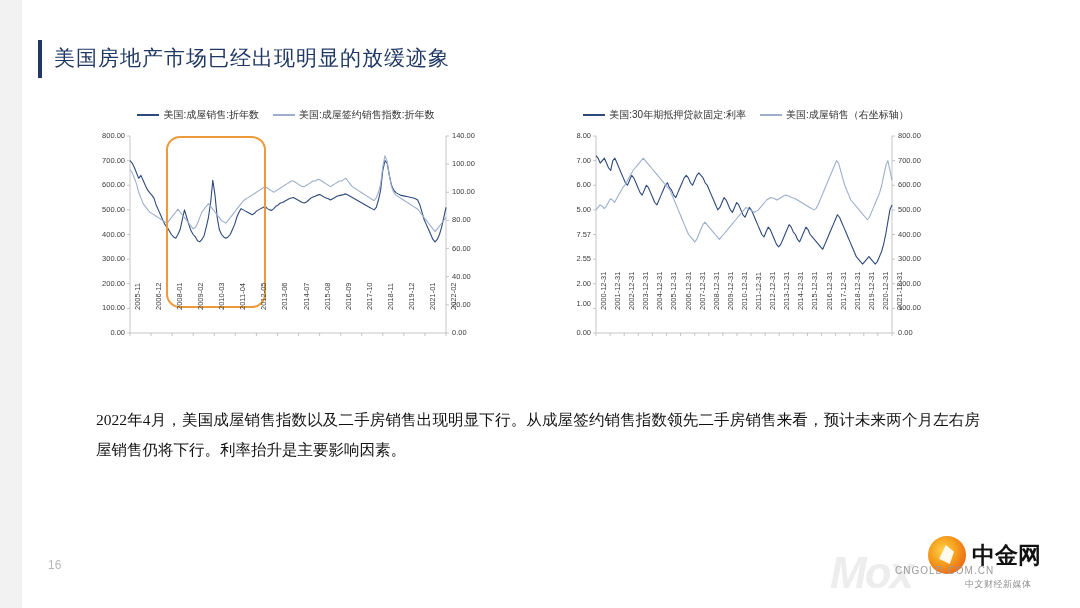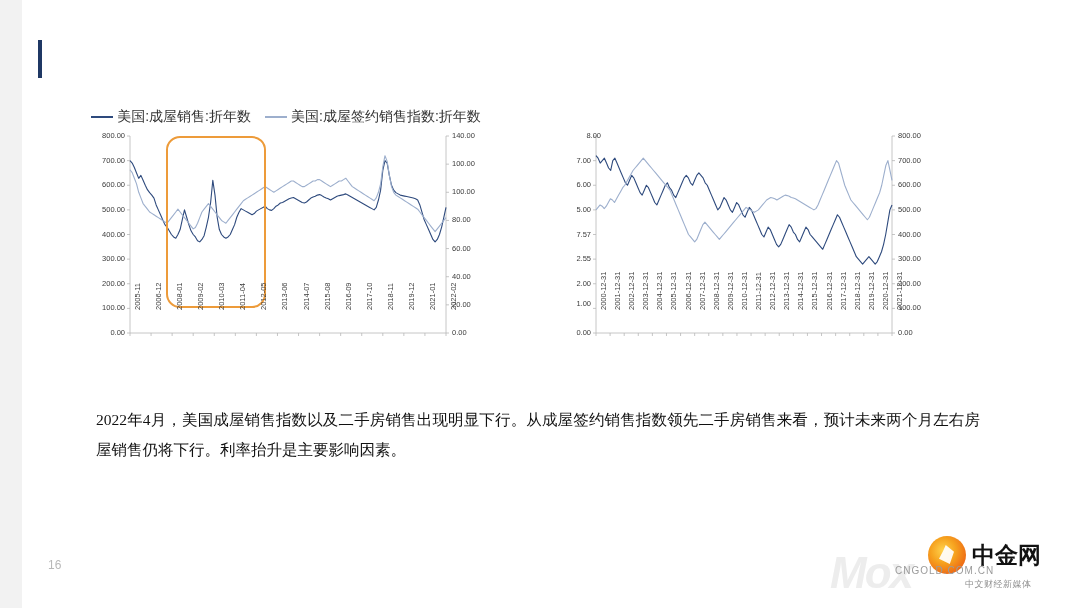--- a/index.html
+++ b/index.html
@@ -29,21 +29,21 @@
     font-family:"Liberation Sans", sans-serif;
   }
   
   .panel { position:absolute; }
   #panel-left  { left:86px;  top:108px; width:400px; height:265px; }
   #panel-right { left:556px; top:108px; width:380px; height:265px; }
 
   .legend {
     position:absolute; left:0; top:0; width:100%;
     display:flex; justify-content:center; align-items:center; gap:14px;
-    font-size:14px; color:#333;
+    font-size:10px; color:#333;
   }
   .legend .item { display:flex; align-items:center; gap:4px; white-space:nowrap; }
   .legend .swatch { display:inline-block; width:22px; height:0; border-top:2px solid #2e4a7d; }
 
   .plot-wrap { position:absolute; left:0; top:22px; width:100%; height:215px; }
   .plot-wrap svg { display:block; }
 
   .xaxis-labels {
     position:absolute; left:0; width:100%;
     height:60px;
@@ -112,20 +112,21 @@
     font-size:9px; color:#8e8e8e; letter-spacing:.5px;
   }
 </style>
 </head>
 <body>
 
 <div class="slide">
 
   <div class="left-bar"></div>
   <div class="title-rule"></div>
+  <div class="slide-title">美国房地产市场已经出现明显的放缓迹象</div>
 
   <div class="panel" id="panel-left">
     <div class="legend">
       <div class="item">
         <span class="swatch" style="border-top-color:#2e4a7d"></span>
         <span>美国:成屋销售:折年数</span>
       </div>
       <div class="item">
         <span class="swatch" style="border-top-color:#9dafcd"></span>
         <span>美国:成屋签约销售指数:折年数</span>
@@ -208,20 +209,30 @@
       <div class="ytick right" style="left: 366px; top: 191.857px;">20.00</div>
       <div class="ytick right" style="left: 366px; top: 163.714px;">40.00</div>
       <div class="ytick right" style="left: 366px; top: 135.571px;">60.00</div>
       <div class="ytick right" style="left: 366px; top: 107.429px;">80.00</div>
       <div class="ytick right" style="left: 366px; top: 79.2857px;">100.00</div>
       <div class="ytick right" style="left: 366px; top: 51.1429px;">100.00</div>
       <div class="ytick right" style="left: 366px; top: 23px;">140.00</div>
     </div>
 
   <div class="panel" id="panel-right">
+    <div class="legend">
+      <div class="item">
+        <span class="swatch" style="border-top-color:#2e4a7d"></span>
+        <span>美国:30年期抵押贷款固定:利率</span>
+      </div>
+      <div class="item">
+        <span class="swatch" style="border-top-color:#9dafcd"></span>
+        <span>美国:成屋销售（右坐标轴）</span>
+      </div>
+    </div>
 
     <div class="plot-wrap">
       <svg id="svg-right" width="380" height="215" viewBox="0 0 380 215">
           <line x1="40" y1="6" x2="40" y2="203" stroke="#b7b7b7" stroke-width="0.8"></line>
           <line x1="336" y1="6" x2="336" y2="203" stroke="#b7b7b7" stroke-width="0.8"></line>
           <line x1="40" y1="203" x2="336" y2="203" stroke="#b7b7b7" stroke-width="0.8"></line>
           <line x1="37" y1="203" x2="40" y2="203" stroke="#b7b7b7" stroke-width="0.8"></line>
           <line x1="37" y1="178.375" x2="40" y2="178.375" stroke="#b7b7b7" stroke-width="0.8"></line>
           <line x1="37" y1="153.75" x2="40" y2="153.75" stroke="#b7b7b7" stroke-width="0.8"></line>
           <line x1="37" y1="129.125" x2="40" y2="129.125" stroke="#b7b7b7" stroke-width="0.8"></line>
@@ -291,21 +302,21 @@
         <div class="xtick" style="left: 339px; top: 2px;">2021-12-31</div>
       </div>
   <div class="ytick left" style="left: 0px; width: 35px; top: 220px;">0.00</div>
       <div class="ytick left" style="left: 0px; width: 35px; top: 191px;">1.00</div>
       <div class="ytick left" style="left: 0px; width: 35px; top: 170.75px;">2.00</div>
       <div class="ytick left" style="left: 0px; width: 35px; top: 146.125px;">2.55</div>
       <div class="ytick left" style="left: 0px; width: 35px; top: 121.5px;">7.57</div>
       <div class="ytick left" style="left: 0px; width: 35px; top: 96.875px;">5.00</div>
       <div class="ytick left" style="left: 0px; width: 35px; top: 72.25px;">6.00</div>
       <div class="ytick left" style="left: 0px; width: 35px; top: 47.625px;">7.00</div>
-      <div class="ytick left" style="left: 10px; width: 35px; top: 23px;">8.00</div>
+      <div class="ytick left" style="left: 0px; width: 35px; top: 23px;">8.00</div>
       <div class="ytick right" style="left: 342px; top: 220px;">0.00</div>
       <div class="ytick right" style="left: 342px; top: 195.375px;">100.00</div>
       <div class="ytick right" style="left: 342px; top: 170.75px;">200.00</div>
       <div class="ytick right" style="left: 342px; top: 146.125px;">300.00</div>
       <div class="ytick right" style="left: 342px; top: 121.5px;">400.00</div>
       <div class="ytick right" style="left: 342px; top: 96.875px;">500.00</div>
       <div class="ytick right" style="left: 342px; top: 72.25px;">600.00</div>
       <div class="ytick right" style="left: 342px; top: 47.625px;">700.00</div>
       <div class="ytick right" style="left: 342px; top: 23px;">800.00</div>
     </div>

